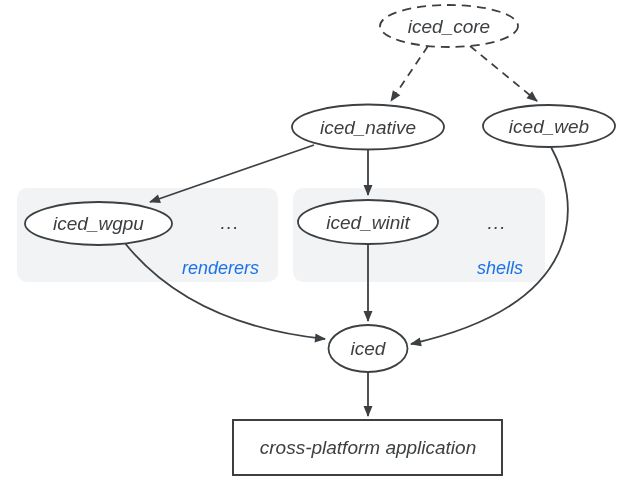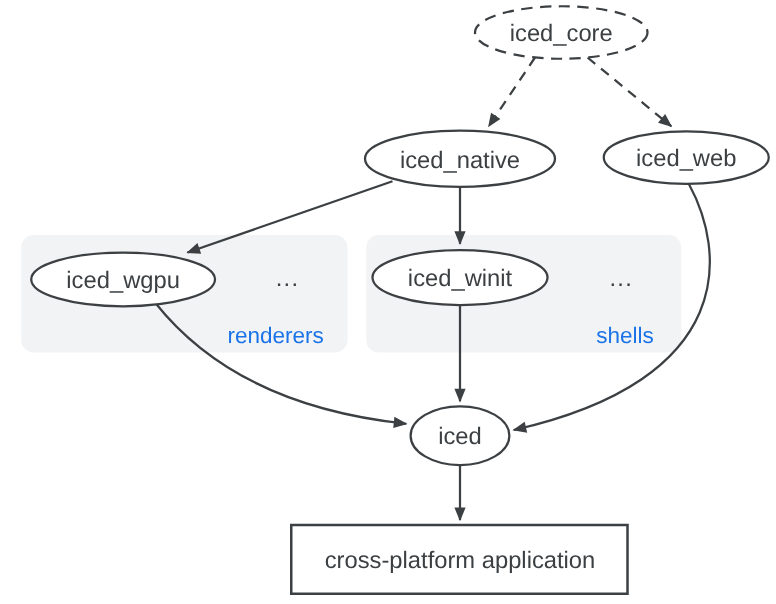--- a/index.html
+++ b/index.html
@@ -4,21 +4,21 @@
 <style>
   :root{
     --stroke:#3c4043;
     --text:#3c4043;
     --group-fill:#f1f3f4;
     --group-label:#1a73e8;
     --node-fill:#ffffff;
     --bg:#ffffff;
   }
   html,body{margin:0;padding:0;background:var(--bg);}
-  .stage{width:621px;height:483px;background:var(--bg);position:relative;overflow:hidden;}
+  .stage{width:621px;height:483px;background:var(--bg);position:relative;overflow:hidden;font-style:italic;}
   svg{display:block;font-family:"Liberation Sans","DejaVu Sans",sans-serif;}
   .group-box{fill:var(--group-fill);stroke:none;}
   .edge{fill:none;stroke:var(--stroke);stroke-width:1.8;}
   .edge.dashed{stroke-dasharray:8 6;}
   .node{fill:var(--node-fill);stroke:var(--stroke);stroke-width:1.8;}
   .node.dashed{stroke-dasharray:9 6;}
   .app-rect{fill:var(--node-fill);stroke:var(--stroke);stroke-width:2;}
   .arrowhead{fill:var(--stroke);stroke:none;}
   .node-label{fill:var(--text);font-size:19px;text-anchor:middle;}
   .ellipsis-label{fill:var(--text);font-size:19px;text-anchor:middle;letter-spacing:1px;}

